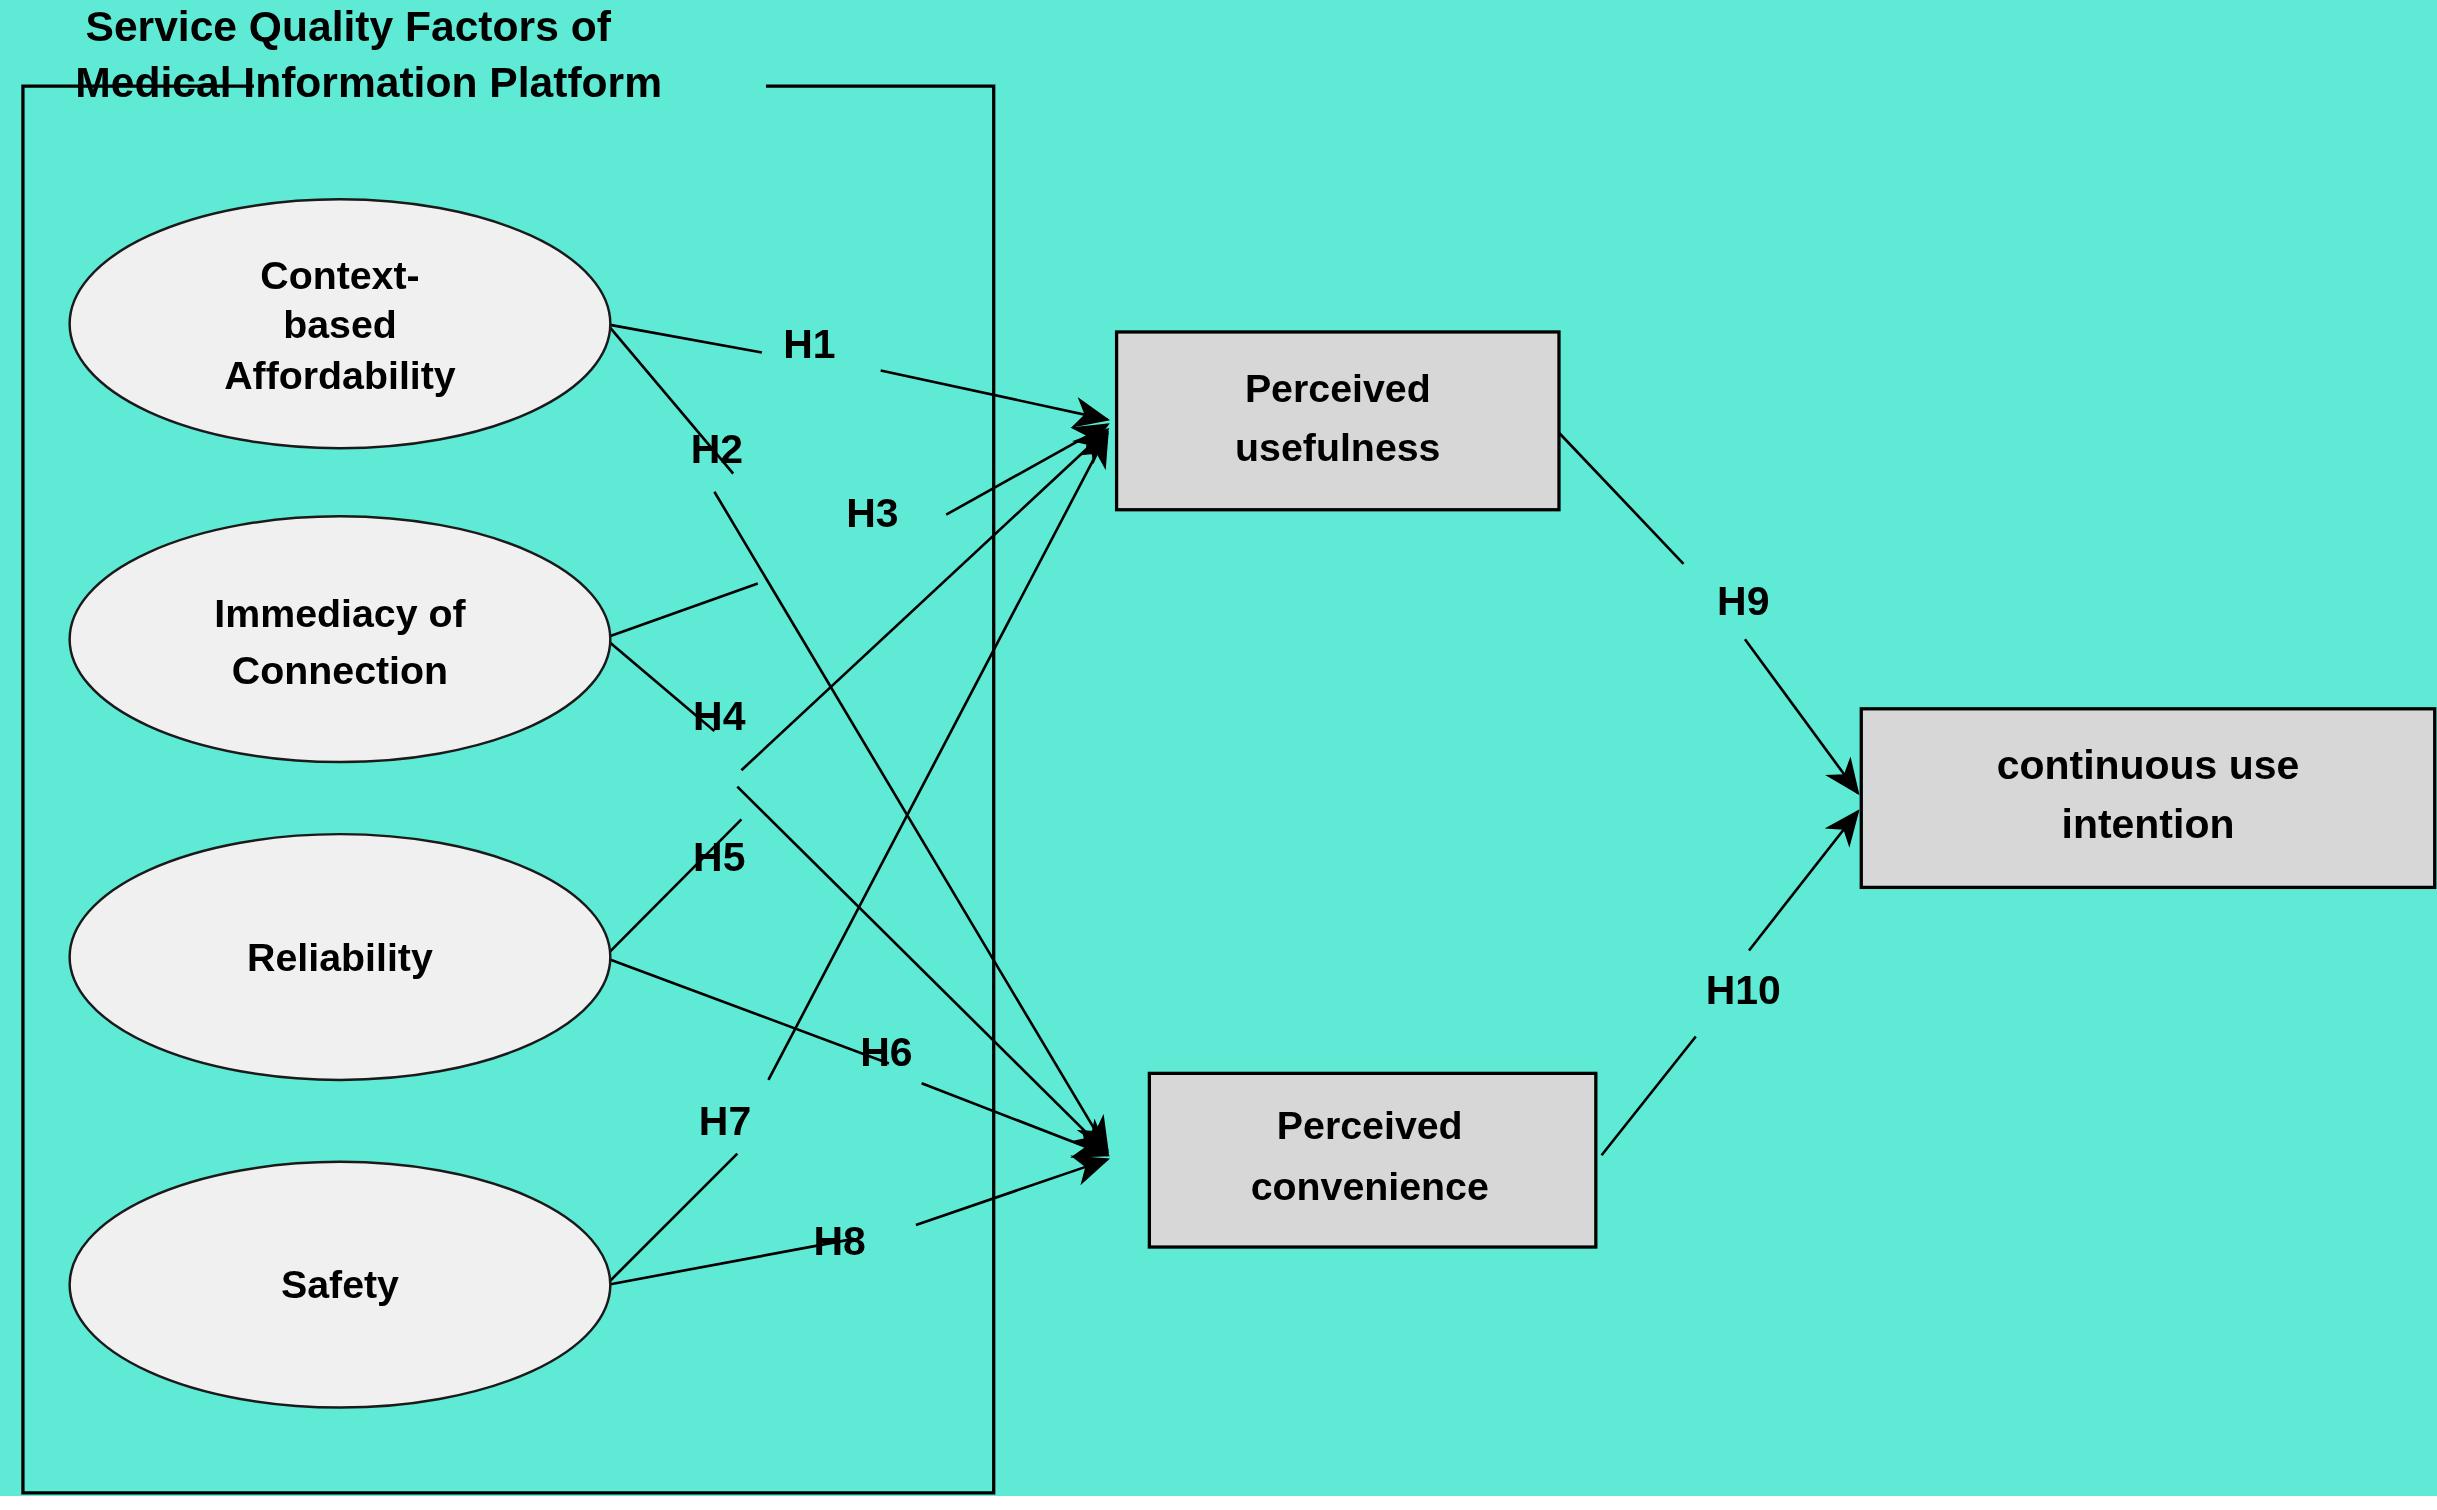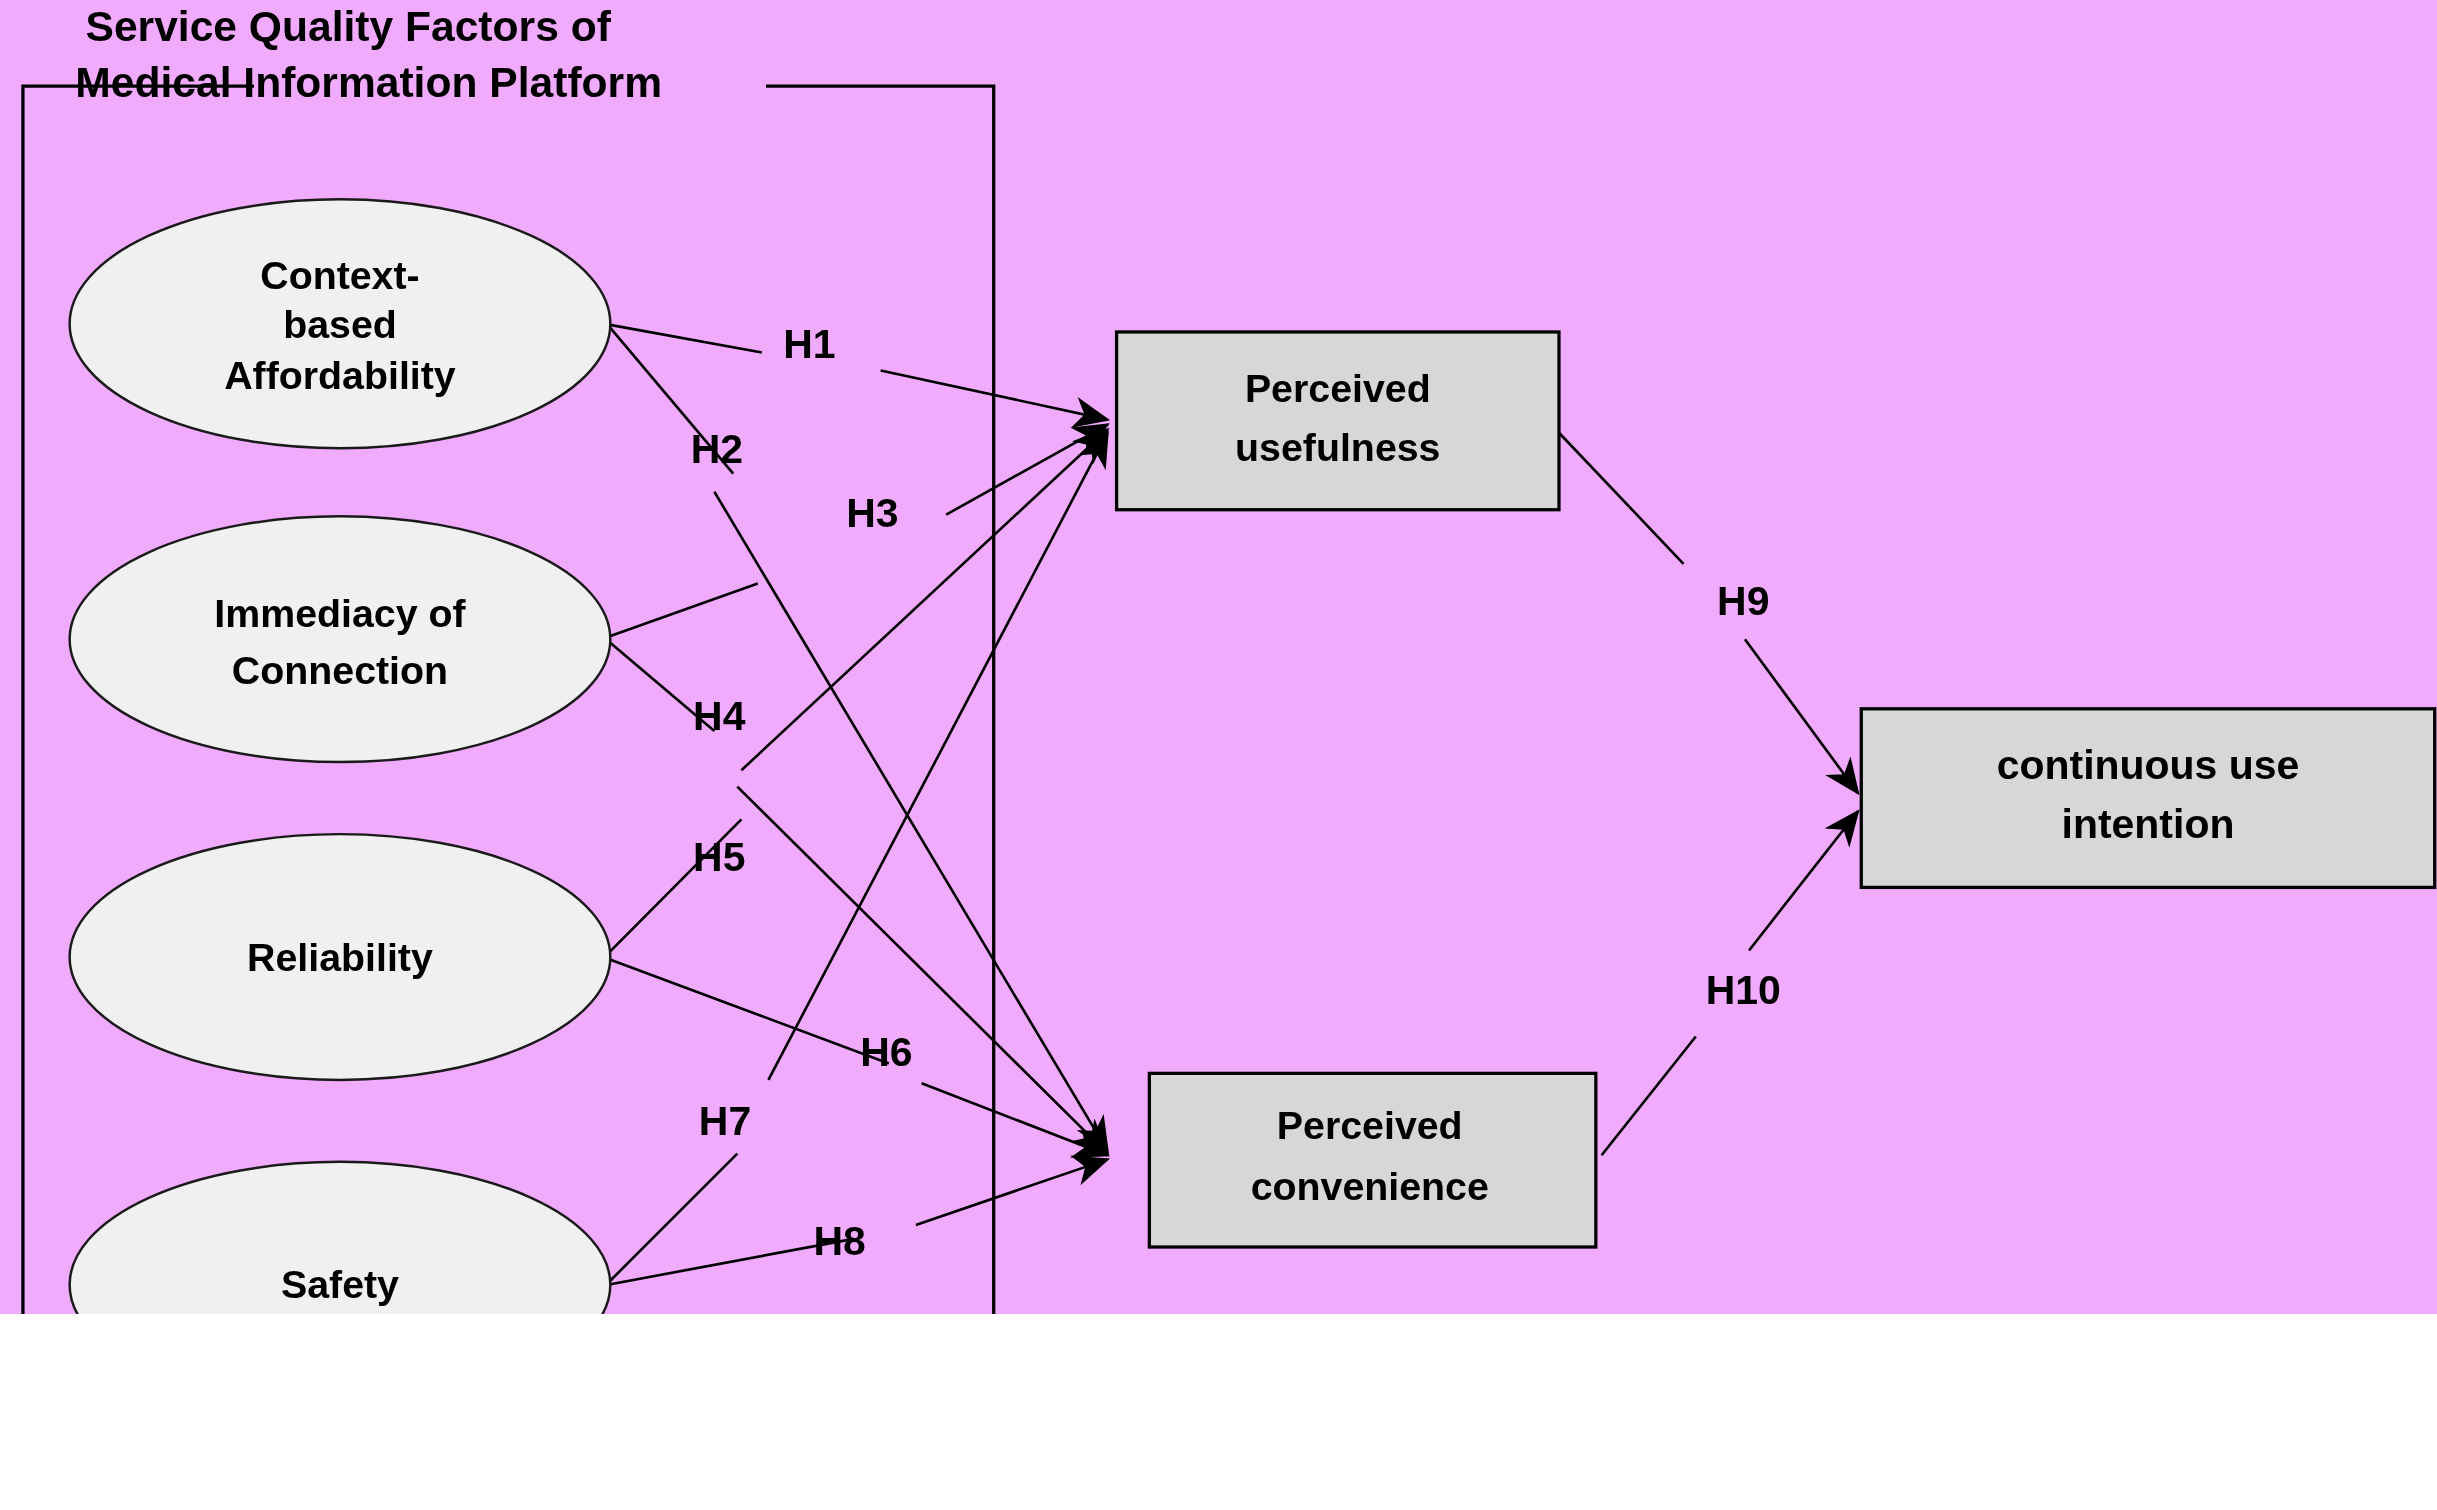--- a/index.html
+++ b/index.html
@@ -7,22 +7,22 @@
     margin: 0;
     padding: 0;
     background: #ffffff;
   }
   body {
     font-family: "Liberation Sans", sans-serif;
   }
   #stage {
     position: relative;
     width: 2438px;
-    height: 1314px;
-    background: #f0abfc;
+    height: 1496px;
+    background: #5eead4;
     overflow: hidden;
   }
   #diagram-svg {
     position: absolute;
     left: 0;
     top: 0;
     width: 2438px;
     height: 1511px;
   }
   .node-text {

